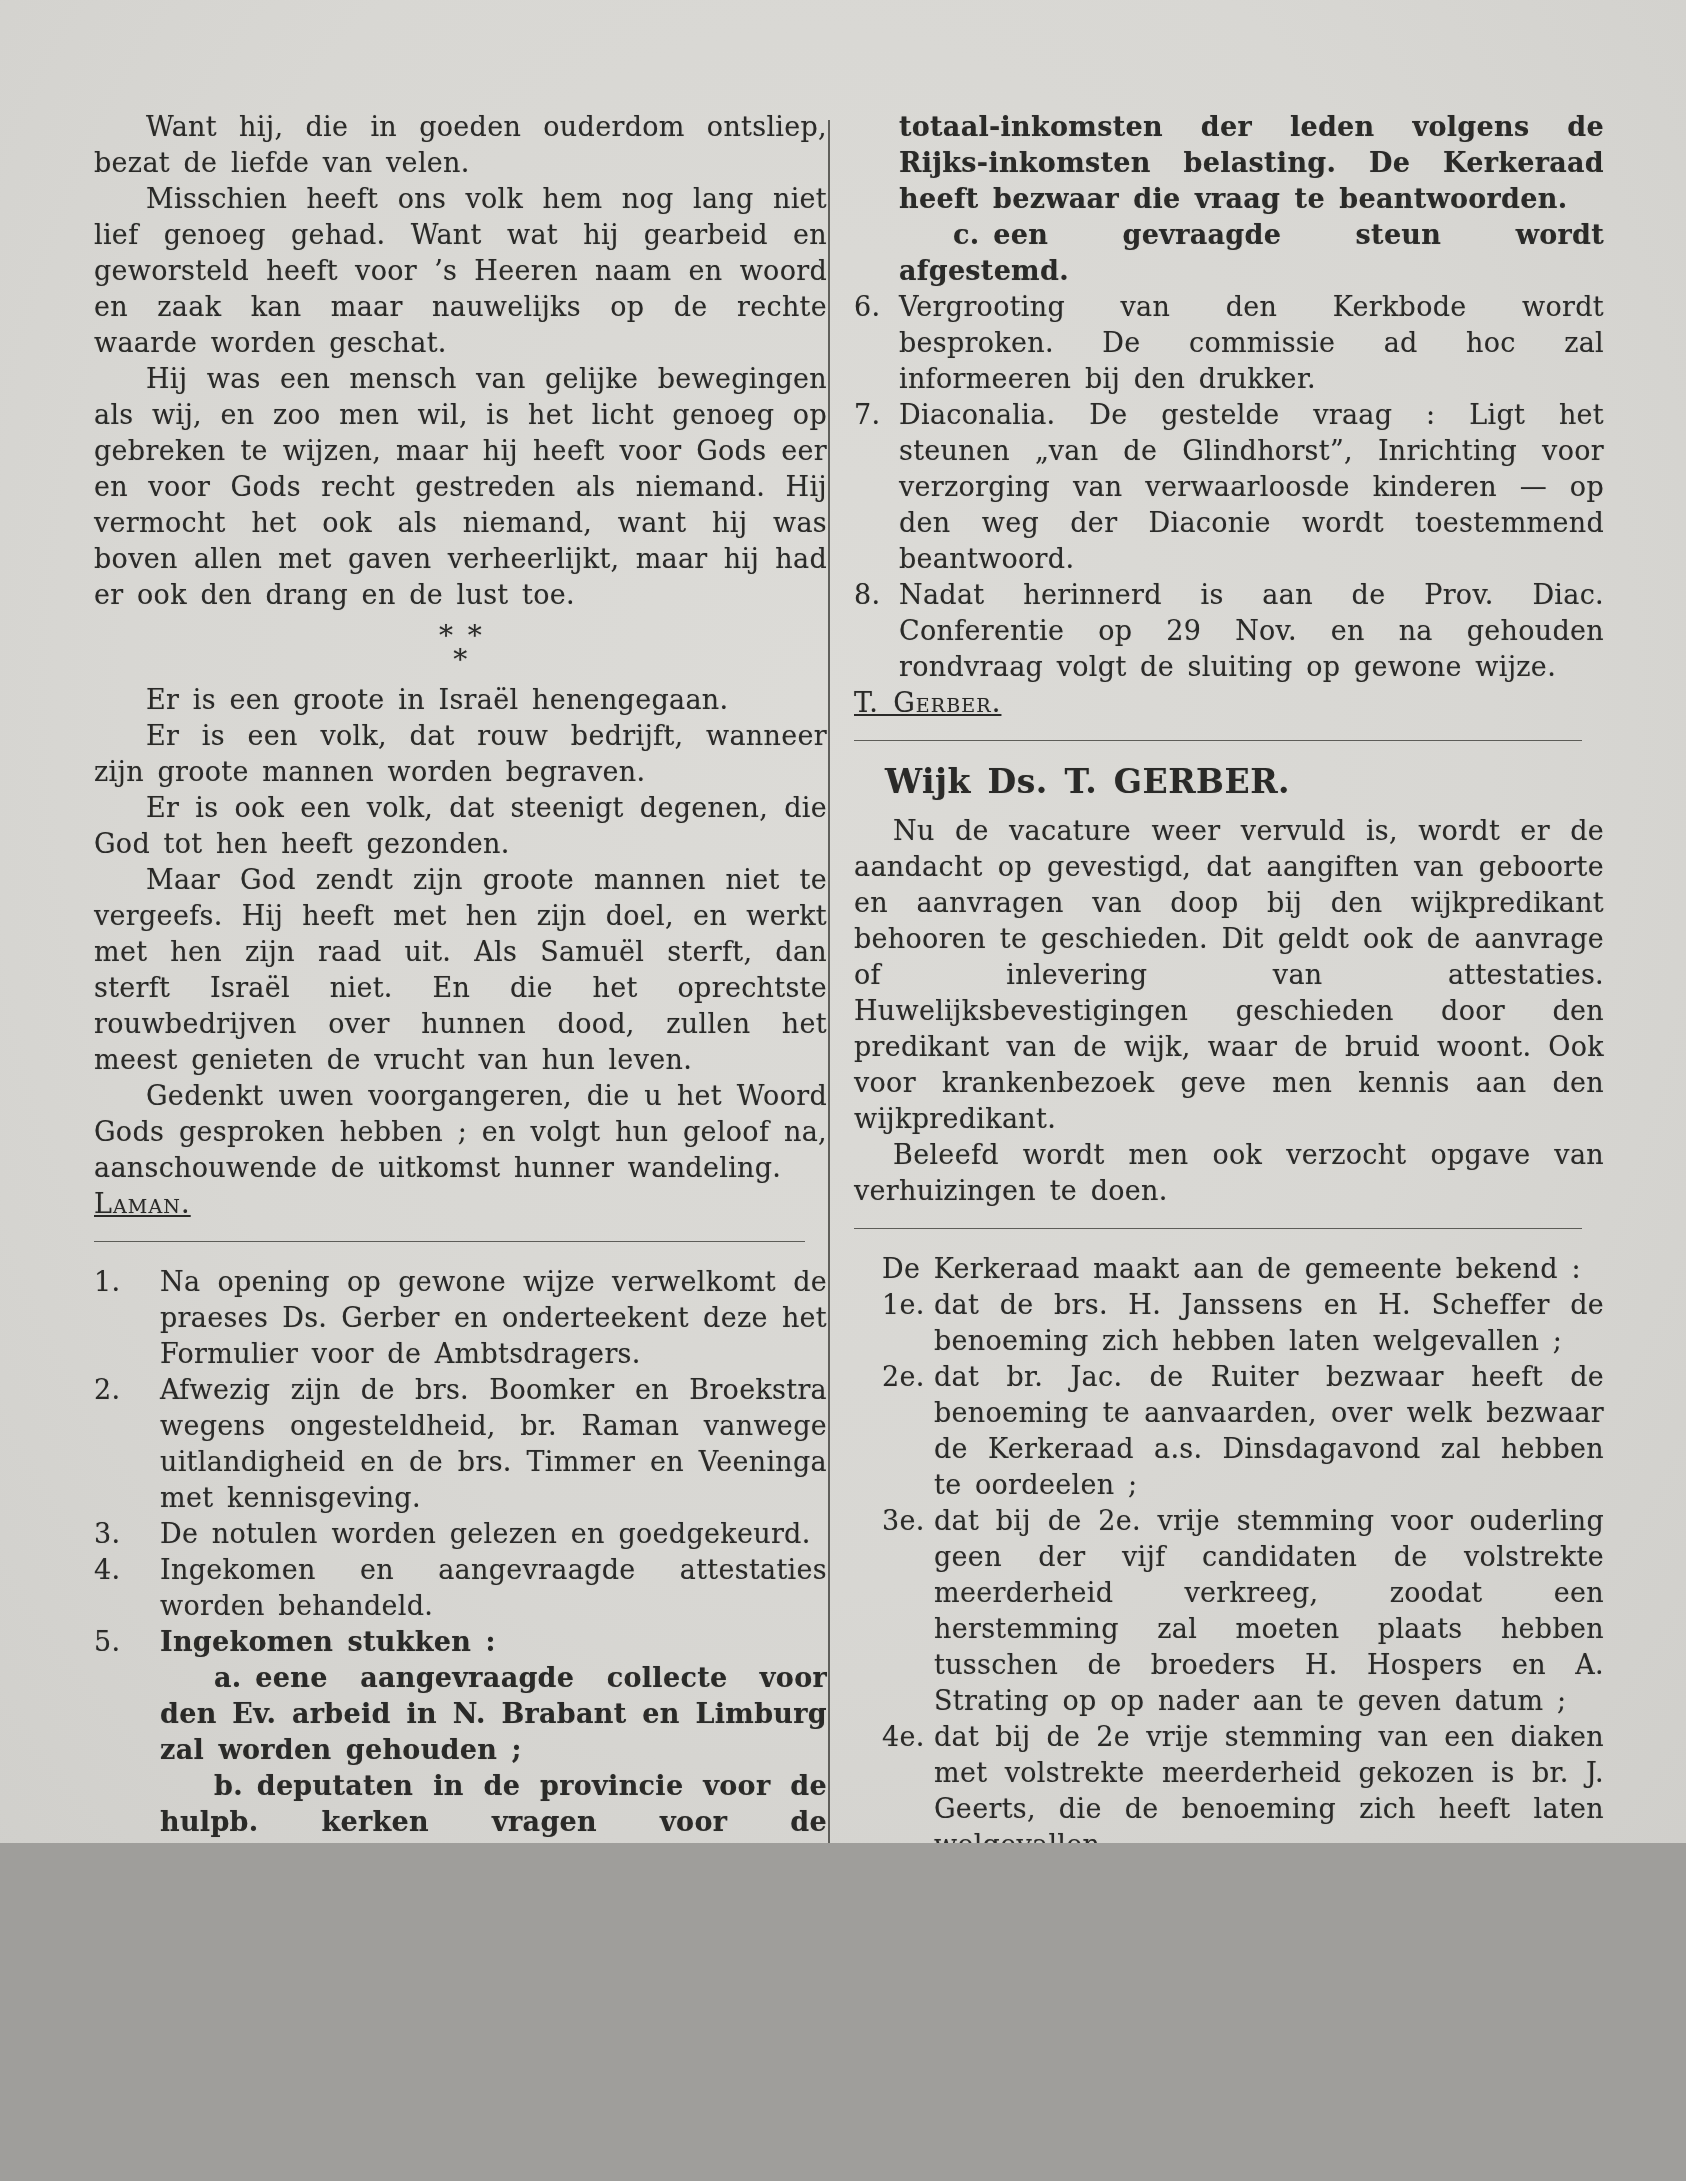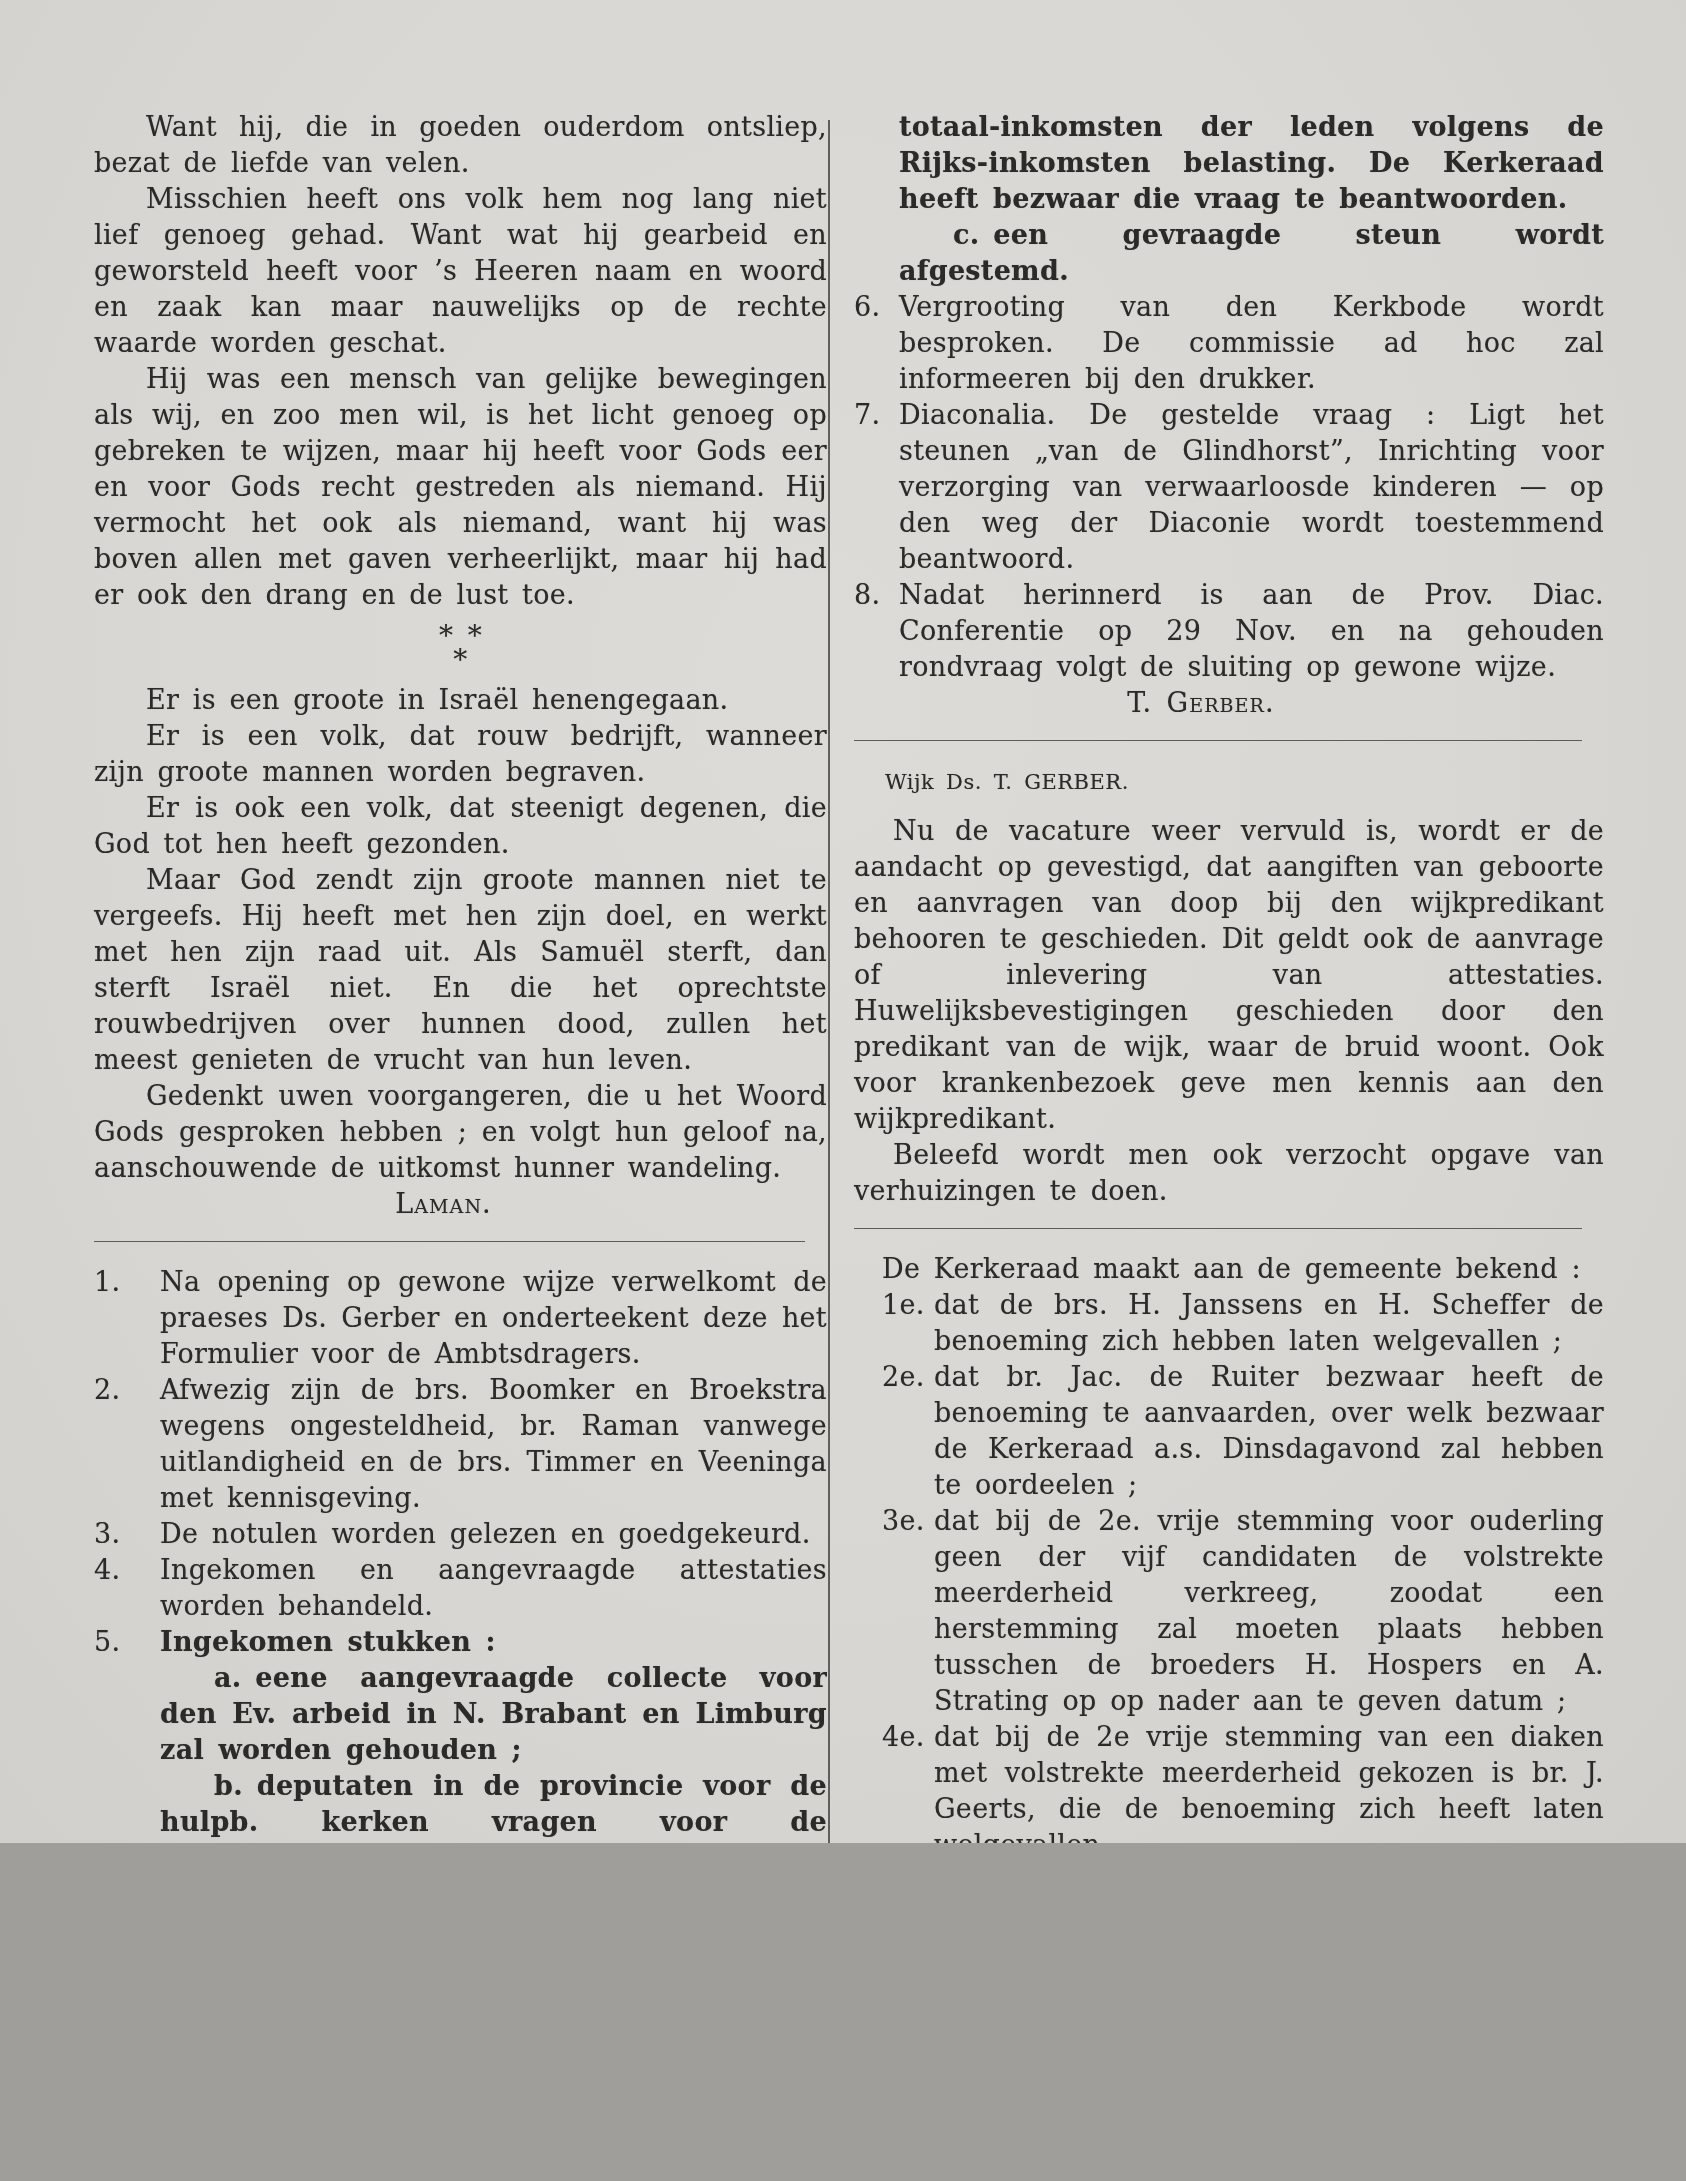--- a/index.html
+++ b/index.html
@@ -14,33 +14,33 @@
     word-spacing:4.7px;letter-spacing:0.3px;
     overflow:hidden;
     text-shadow:0 0 0.9px rgba(40,40,38,0.35);
   }
   .col{position:absolute;top:109px;}
   .col-left{left:94px;width:733px;}
   .col-right{left:854px;width:750px;}
   p.body{margin:0;text-align:justify;text-indent:52px;}
   .asterism{text-align:center;margin:11.2px 0 9.4px;font-size:28px;line-height:24px;}
   .asterism span{display:block;}
-  .sig{margin:0;text-align:center;padding-right:34px;font-variant:small-caps;letter-spacing:1.1px;}
+  .sig{margin:0;text-align:left;padding-right:34px;font-variant:small-caps;letter-spacing:1.1px;text-decoration:underline;}
   .sig-right{padding-right:56px;}
   .rule{border:none;border-top:1.9px solid rgba(70,70,66,0.85);margin:19px 0 22.5px 0;width:97%;}
   .report-heading{margin:0 0 9.4px 159px;text-align:center;}
   .bold{font-weight:bold;}
   .report-heading .bold{letter-spacing:0.9px;}
   .item{display:flex;margin:0;}
   .item .num{flex:0 0 66px;}
   .col-right .rlist .num{flex:0 0 45px;}
   .itext{flex:1;text-align:justify;}
   .itext p{margin:0;text-align:justify;font-weight:bold;}
   .sub{text-indent:54px;}
-  .heading2{font-weight:normal;font-size:21px;margin:3.7px 0 13px 31px;letter-spacing:0.5px;}
+  .heading2{font-weight:bold;font-size:33px;margin:3.7px 0 13px 31px;letter-spacing:0.5px;}
   .wijk p.body{text-indent:39px;}
   .announce{margin-left:28px;}
   .announce .num{flex:0 0 52px;}
   .intro{margin:0 0 0 0;text-align:justify;}
   .closing{margin:11.2px 0 5.6px 309px;text-decoration:underline;}
   .closing div{margin:0;}
   .sc{font-variant:small-caps;letter-spacing:1.1px;}
   .notice{margin:0;text-align:justify;text-indent:28px;}
   .divider-v{position:absolute;left:828px;top:120px;width:1.9px;height:1932px;background:rgba(48,48,44,0.72);}
   .ink-dot{position:absolute;left:928px;top:1855px;width:12px;height:12px;border-radius:50%;background:#2a2a28;opacity:0.9;}

